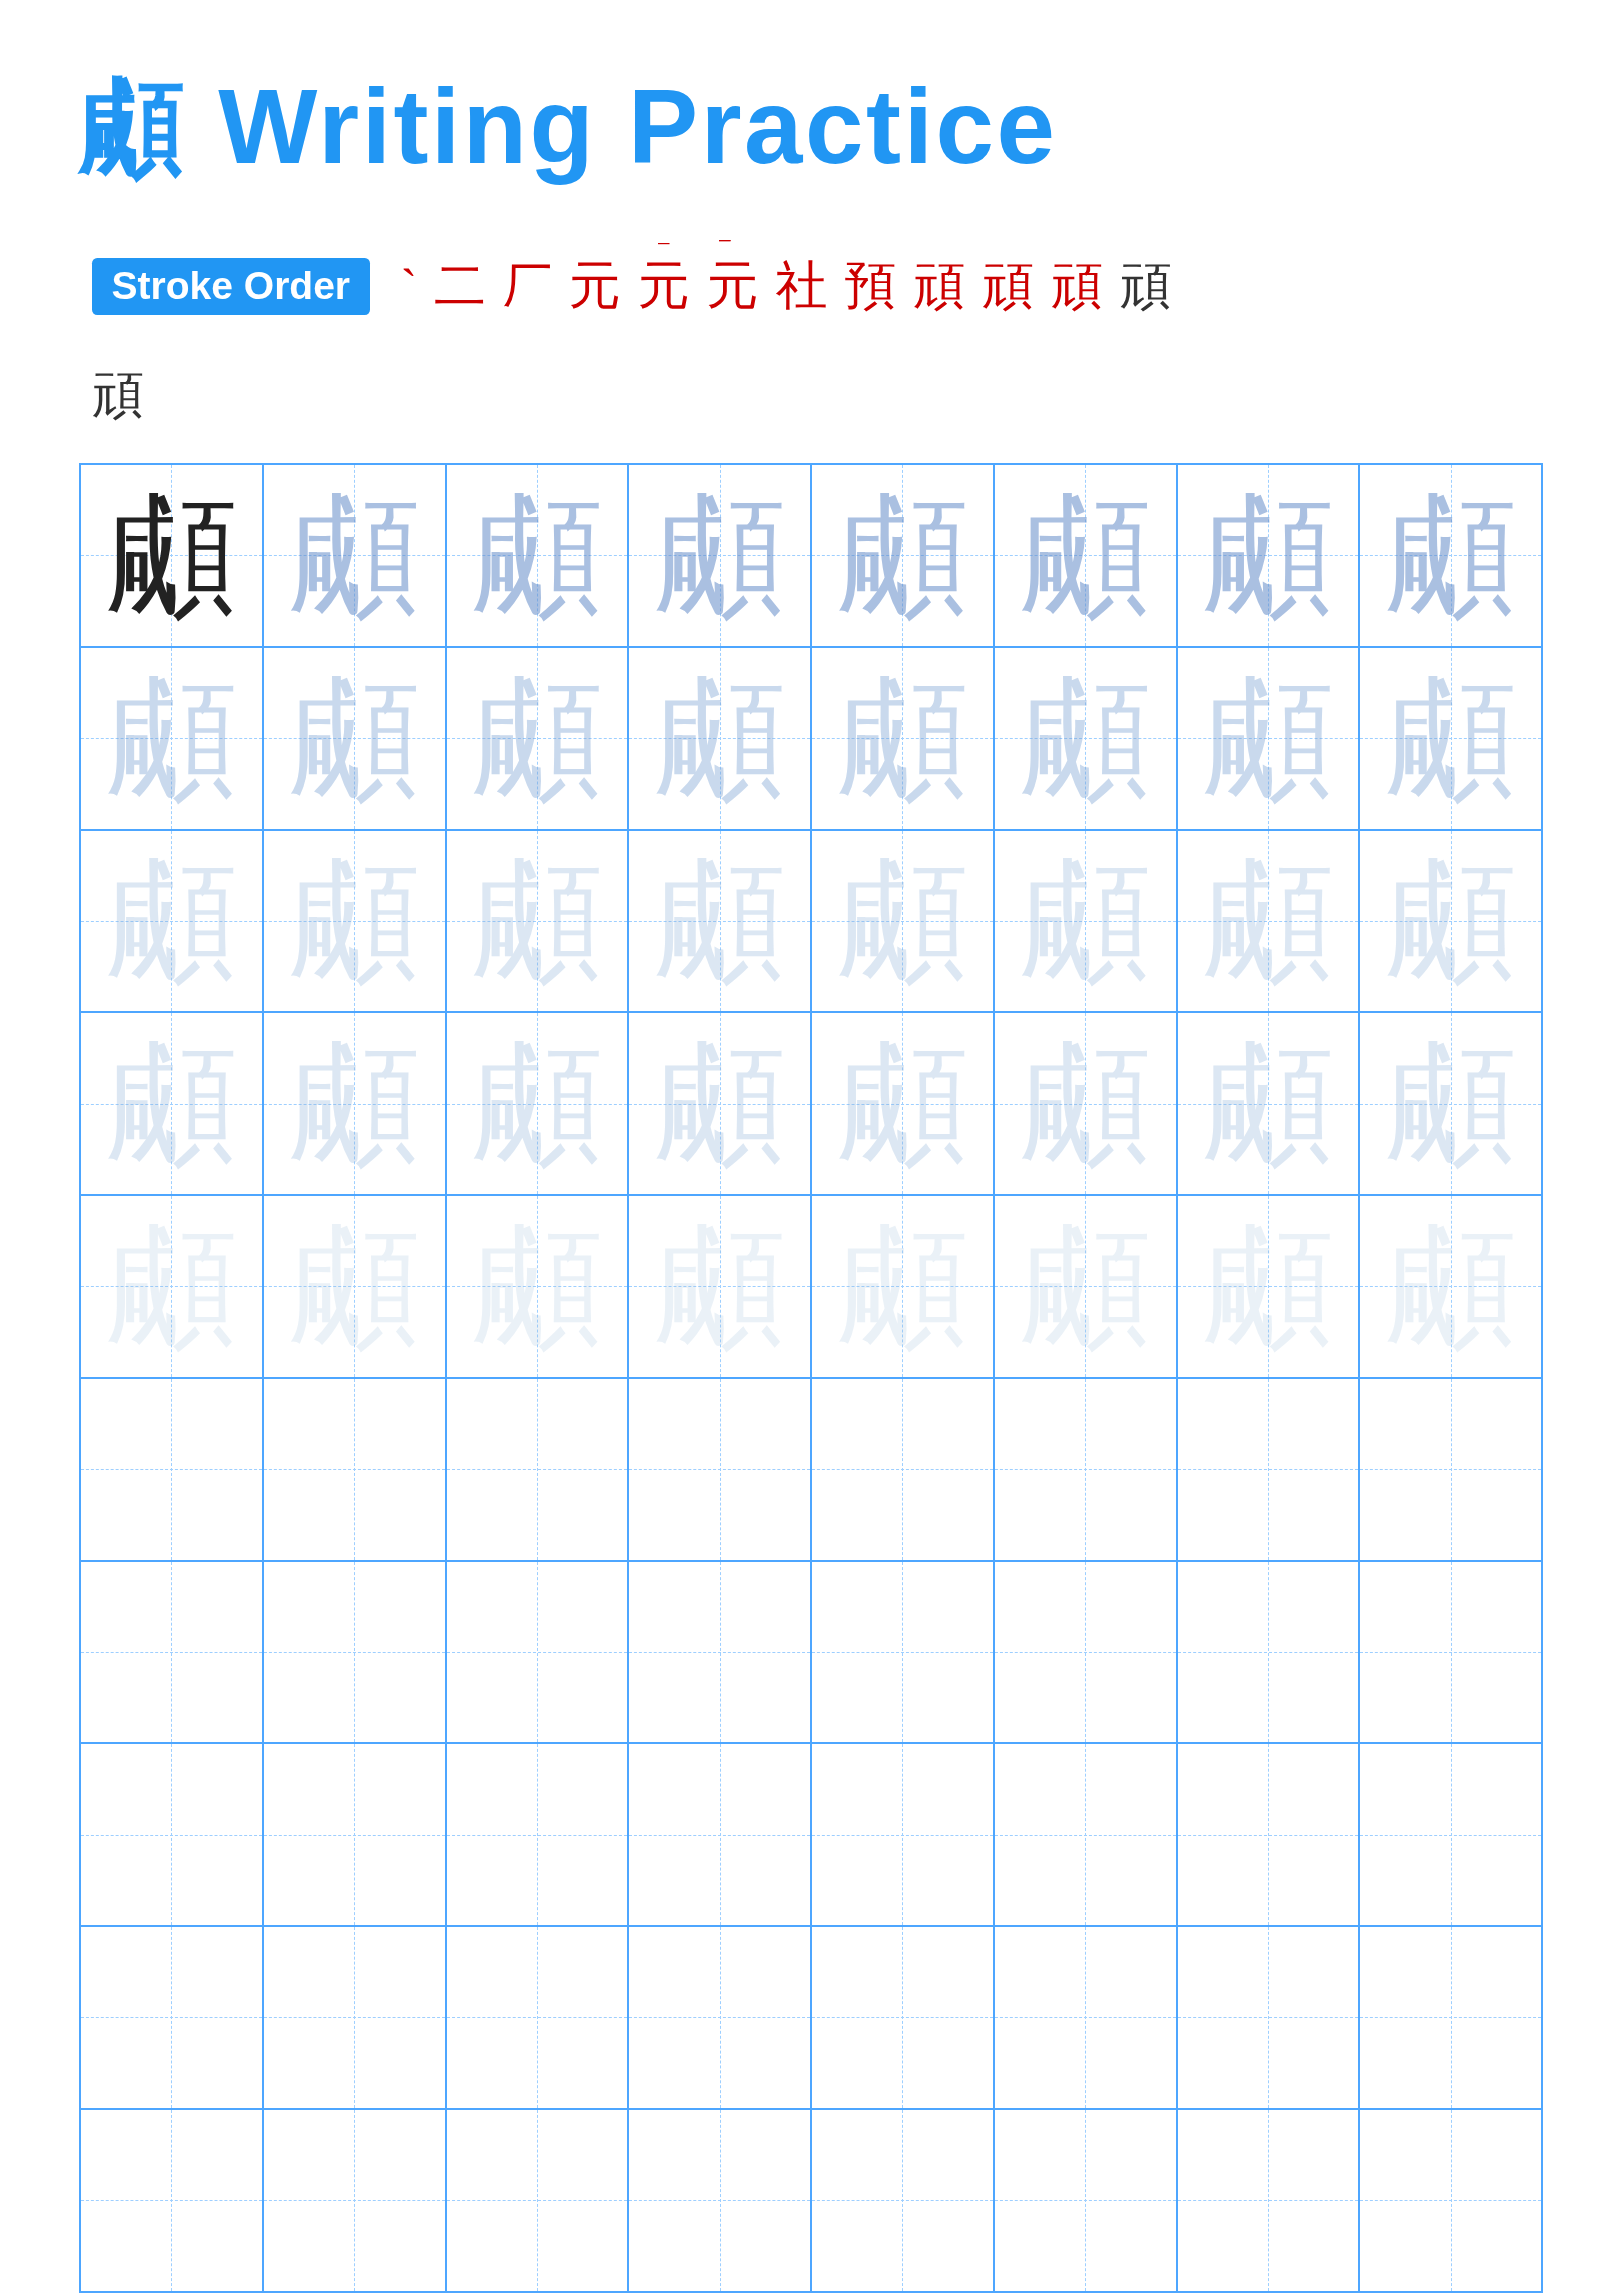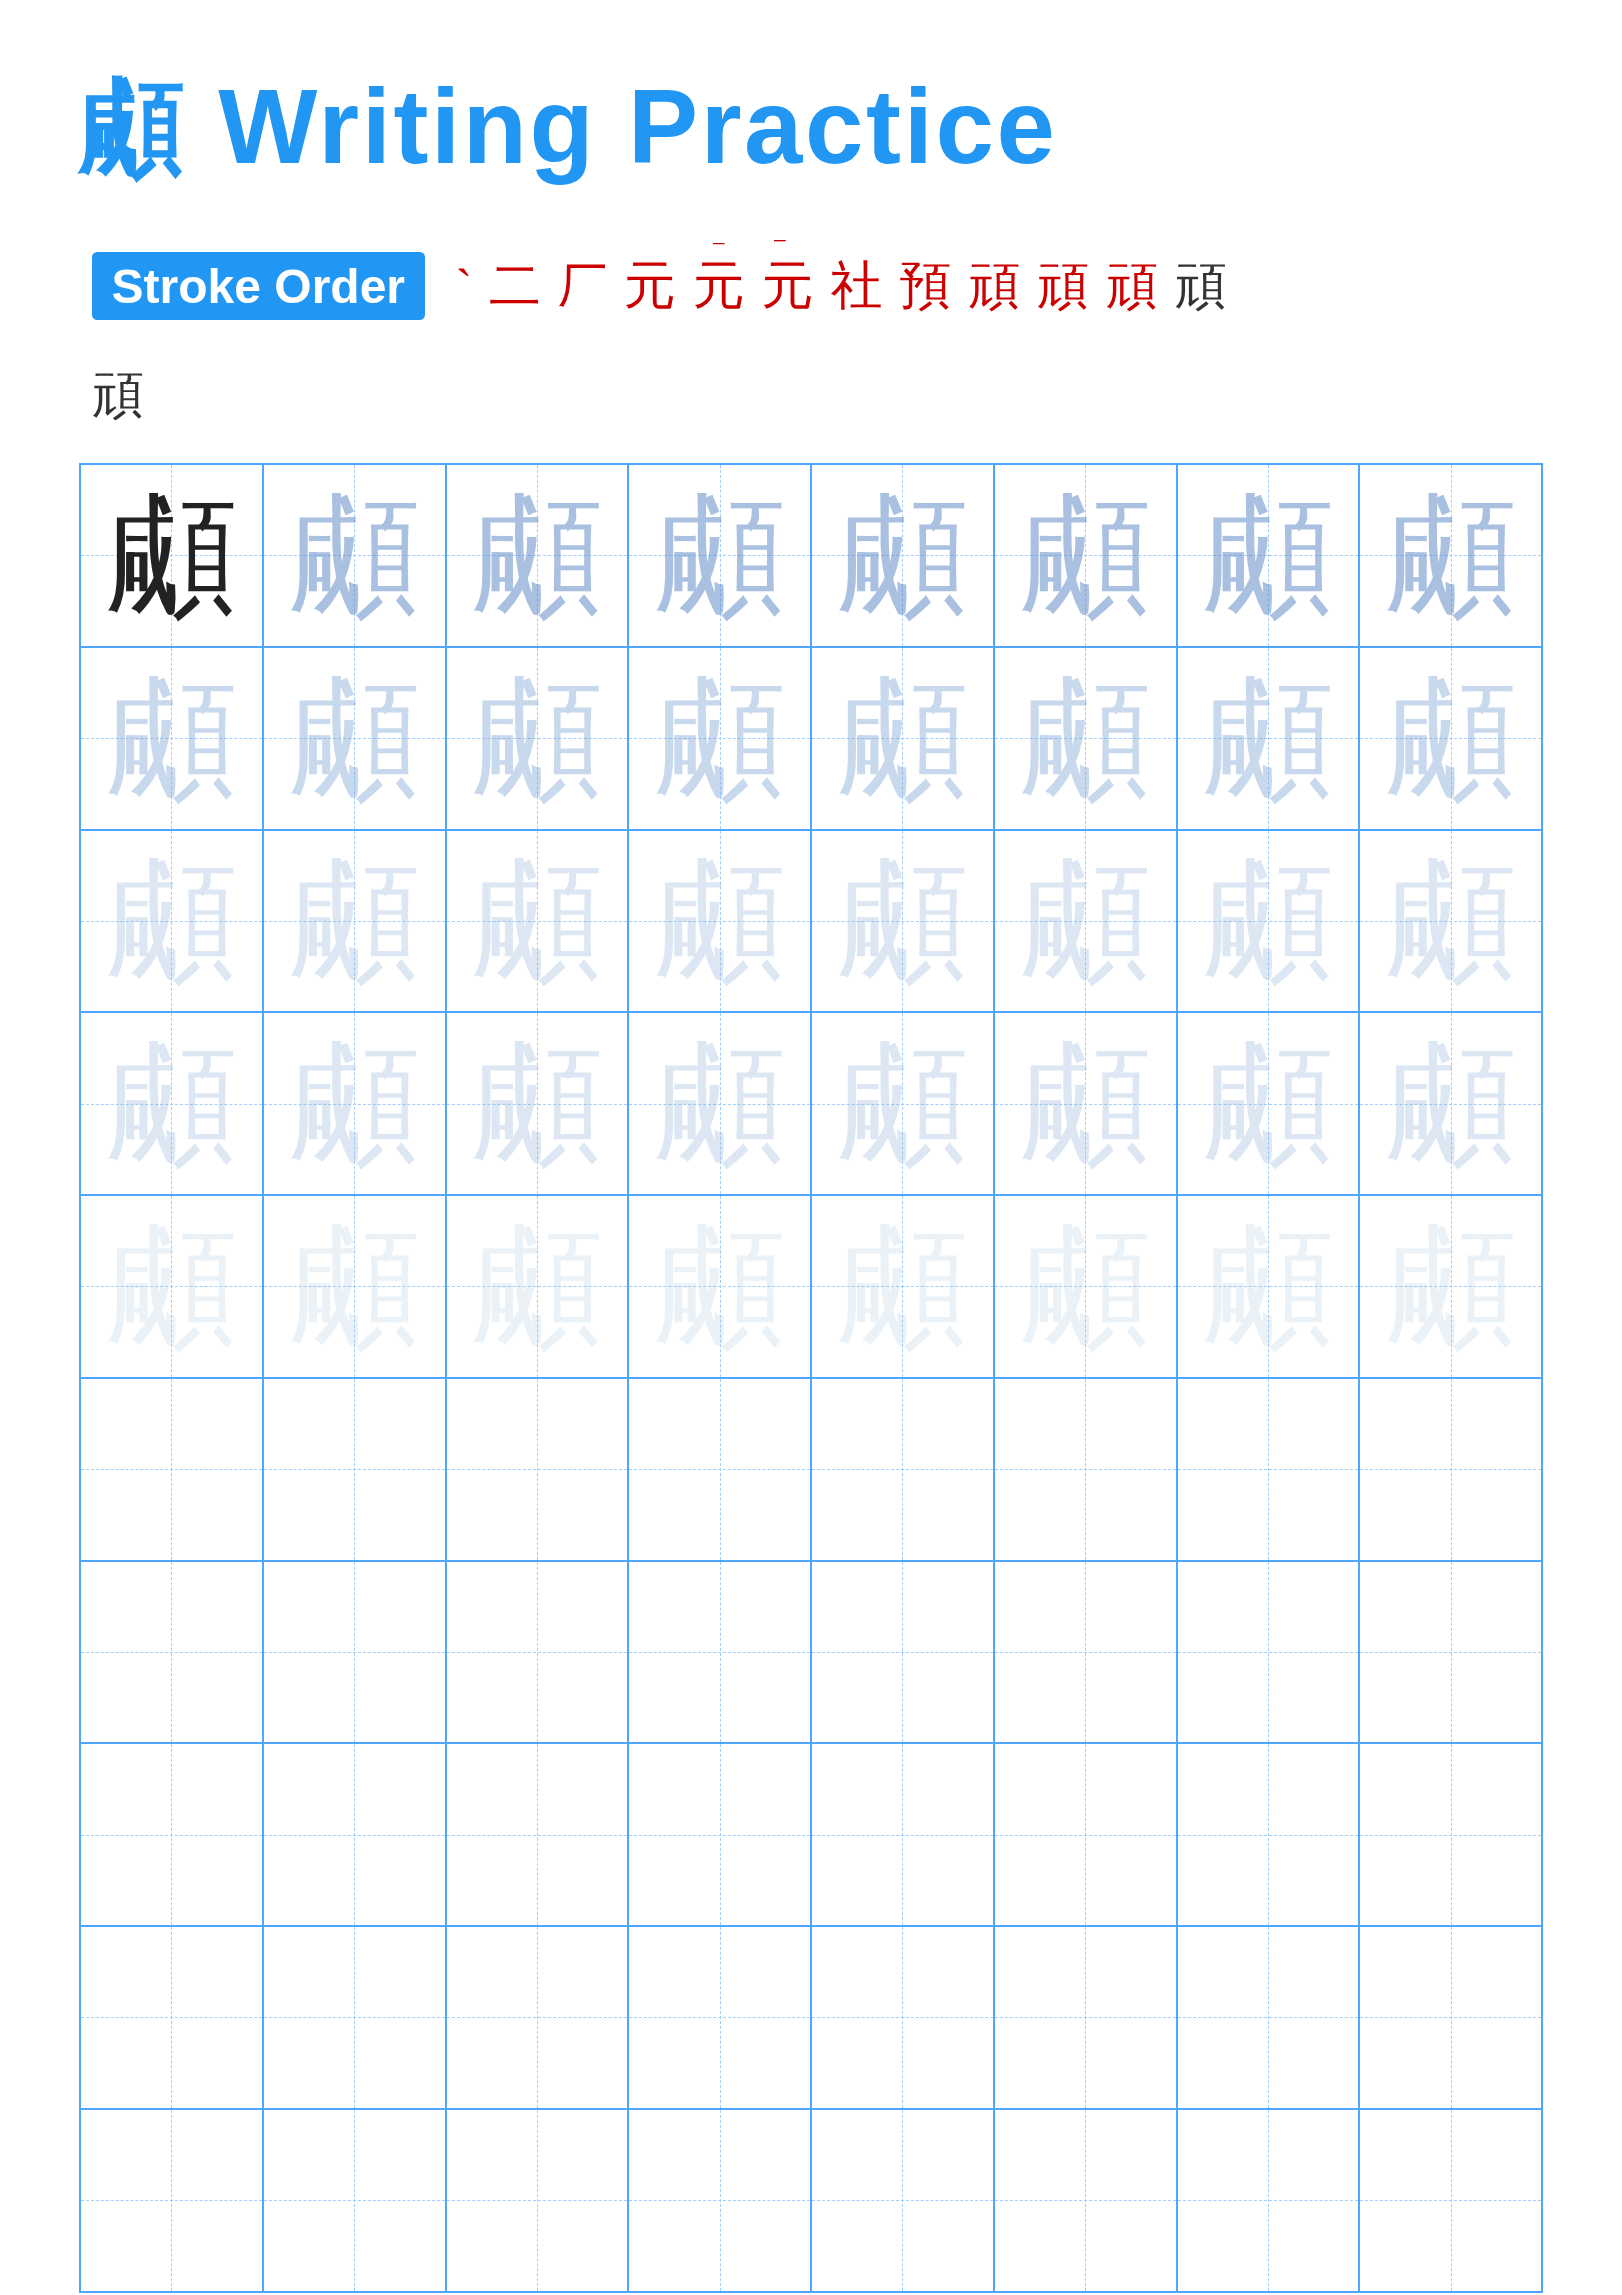--- a/index.html
+++ b/index.html
@@ -39,21 +39,21 @@
       display: flex;
       flex-wrap: wrap;
       align-items: center;
       margin-bottom: 39px;
       padding-left: 13px;
     }
 
     .stroke-order-badge {
       background: #2196F3;
       color: white;
-      font-size: 48px;
+      font-size: 39px;
       font-family: Arial, sans-serif;
       font-weight: bold;
       padding: 6.5px 19.6px;
       border-radius: 5.2px;
       margin-right: 26px;
       white-space: nowrap;
     }
 
     .stroke-sequence {
       display: flex;

